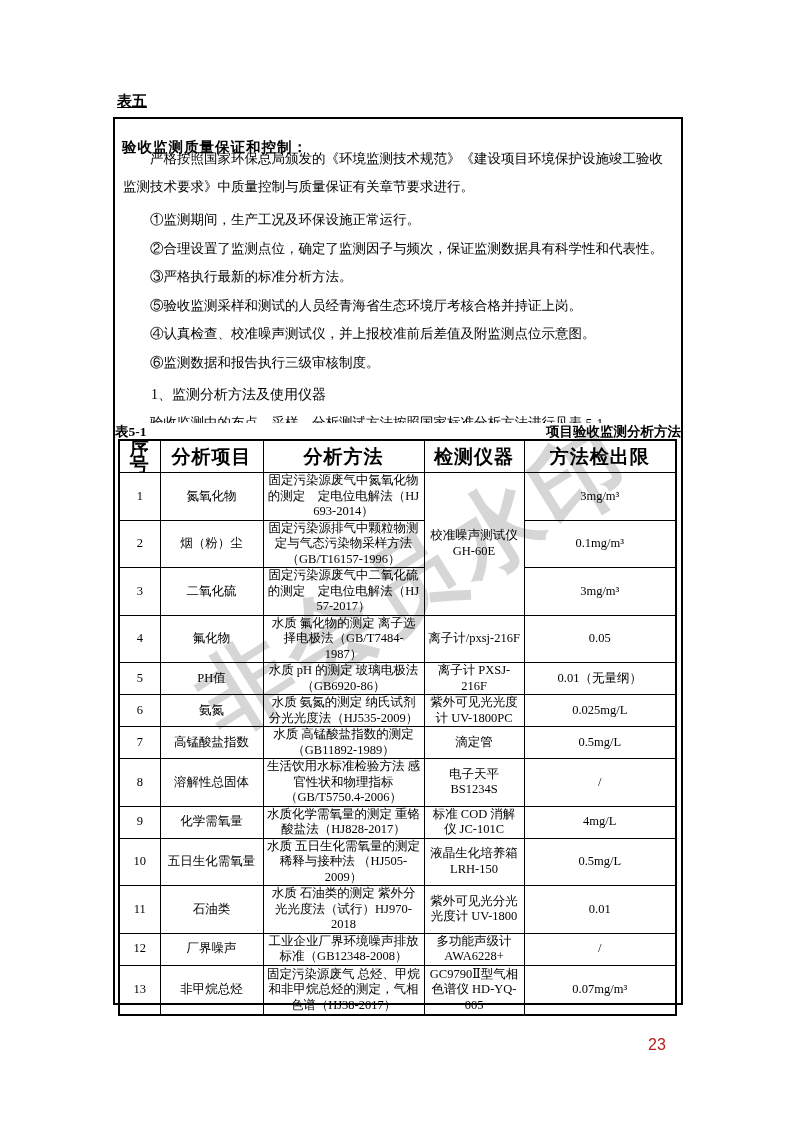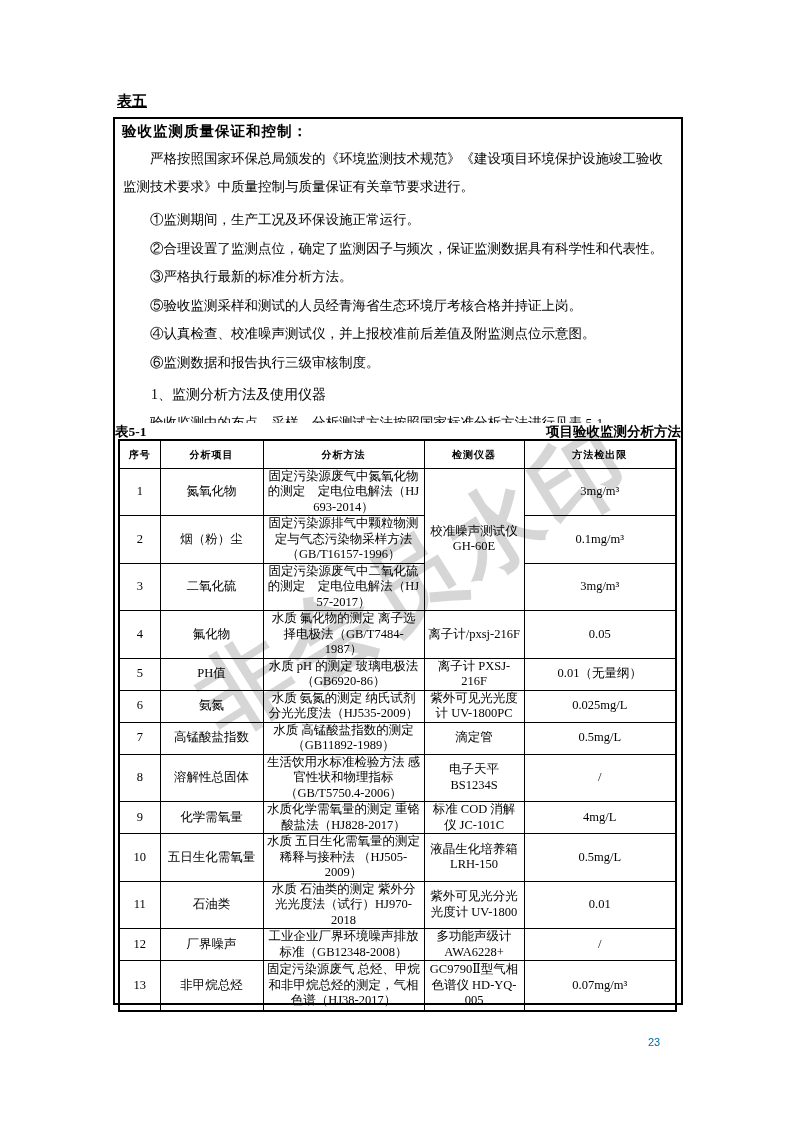--- a/index.html
+++ b/index.html
@@ -15,21 +15,21 @@
   }
   .tbl-label{
     position:absolute;left:117px;top:92px;z-index:1;
     font-size:15px;font-weight:bold;text-decoration:underline;text-align:right;
   }
   .outer-box{
     position:absolute;left:113px;top:117px;width:566px;height:884px;
     border:2px solid #000;z-index:1;background:transparent;
   }
   .box-heading{
-    position:absolute;left:7px;top:3px;font-size:14.5px;font-weight:bold;letter-spacing:1px;
+    position:absolute;left:7px;top:19px;font-size:14.5px;font-weight:bold;letter-spacing:1px;
   }
   .text-area{
     position:absolute;left:8px;top:26px;width:550px;height:278px;overflow:hidden;
     font-size:13.5px;line-height:27.5px;
   }
   .text-area p{margin:0 0 1px;text-indent:2em;}
   .text-area p.first{margin-bottom:6px;}
   .sub-heading{margin-top:5px;text-indent:2em;font-weight:normal;font-size:14px;line-height:27.5px;}
   .intro{text-indent:2em;line-height:27.5px;margin:0;}
   .caption{
@@ -37,27 +37,27 @@
     font-size:13.5px;font-weight:bold;
   }
   table.methods{
     position:absolute;left:3px;top:320px;width:557px;
     border-collapse:collapse;border:2px solid #000;table-layout:fixed;
   }
   table.methods td,table.methods th{
     border:1px solid #000;text-align:center;vertical-align:middle;
     padding:0 2px;font-size:12.5px;line-height:15.5px;overflow:hidden;
   }
-  table.methods th{font-size:10px;font-weight:bold;letter-spacing:1px;}
+  table.methods th{font-size:19px;font-weight:bold;letter-spacing:1px;}
   td.limit{font-size:12px;}
   tr.h28{height:28px}tr.h46{height:46px}tr.h45{height:45px}tr.h30{height:30px}
   tr.h31{height:31px}tr.h50{height:50px}
   .page-number{
-    position:absolute;left:648px;top:1036px;font-size:11px;z-index:1;
-    font-family:"Liberation Sans","DejaVu Sans",sans-serif;color:#0369a1;
+    position:absolute;left:648px;top:1036px;font-size:16px;z-index:1;
+    font-family:"Liberation Sans","DejaVu Sans",sans-serif;color:#b91c1c;
   }
 </style>
 </head>
 <body>
 
 <div class="page">
 
   <div class="watermark">非会员水印</div>
 
   <div class="tbl-label">表五</div>

